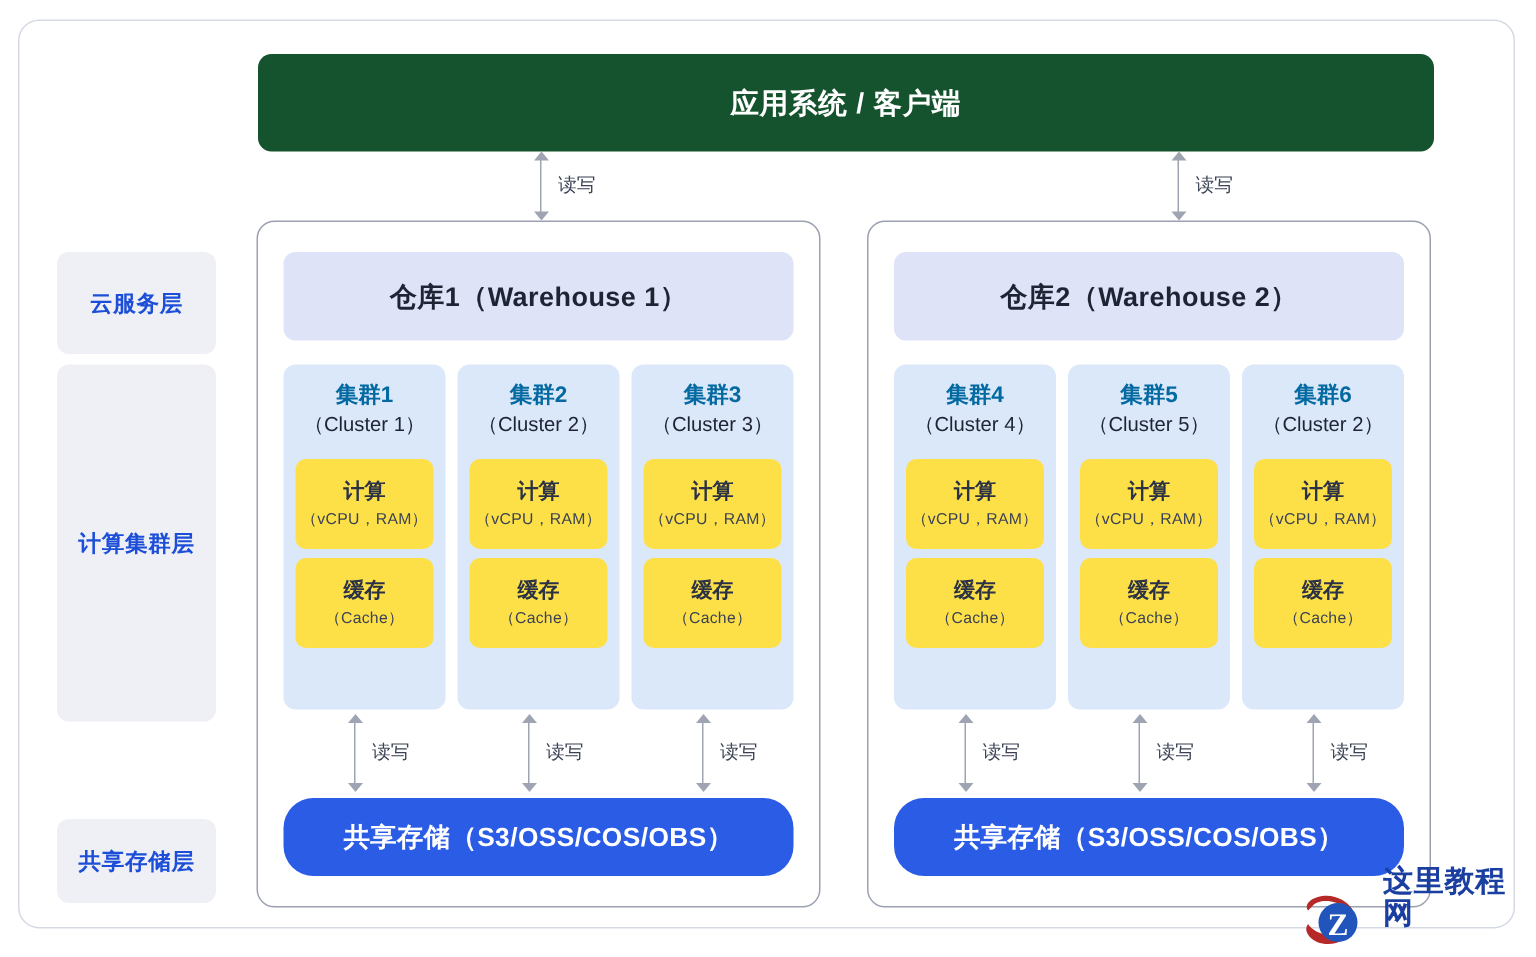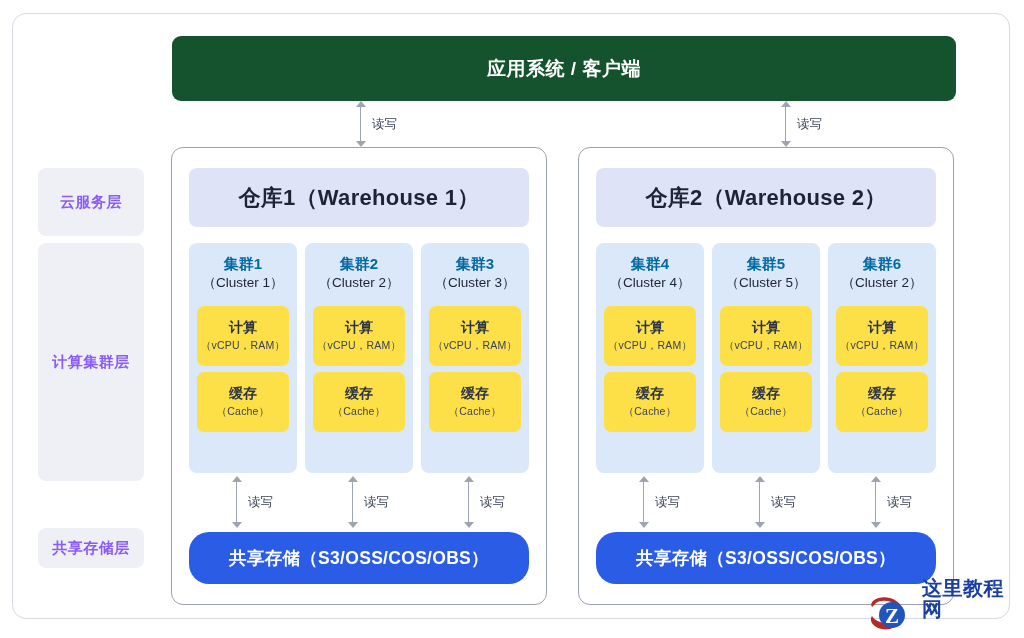--- a/index.html
+++ b/index.html
@@ -52,26 +52,26 @@
     position: absolute;
     left: 38px;
     width: 106px;
     background: #eef0f6;
     border-radius: 8px;
     display: flex;
     align-items: center;
     justify-content: center;
     font-size: 15px;
     font-weight: bold;
-    color: #8b5cf6;
+    color: #1d4ed8;
     letter-spacing: .5px;
   }
   #layer-label-cloud   { top: 168px; height: 68px; }
   #layer-label-compute { top: 243px; height: 238px; }
-  #layer-label-storage { top: 528px; height: 40px; }
+  #layer-label-storage { top: 546px; height: 56px; }
 
   
   .warehouse {
     position: absolute;
     top: 147px;
     width: 376px;
     height: 458px;
     border: 1.4px solid #9ba1b0;
     border-radius: 12px;
     box-sizing: border-box;
@@ -84,21 +84,21 @@
     position: absolute;
     left: 17px;
     top: 20px;
     right: 17px;
     height: 59px;
     background: #dfe3f8;
     border-radius: 8px;
     display: flex;
     align-items: center;
     justify-content: center;
-    font-size: 22px;
+    font-size: 18px;
     font-weight: bold;
     color: #1d2433;
     letter-spacing: .3px;
   }
 
   
   .cluster-row {
     position: absolute;
     left: 17px;
     right: 17px;

